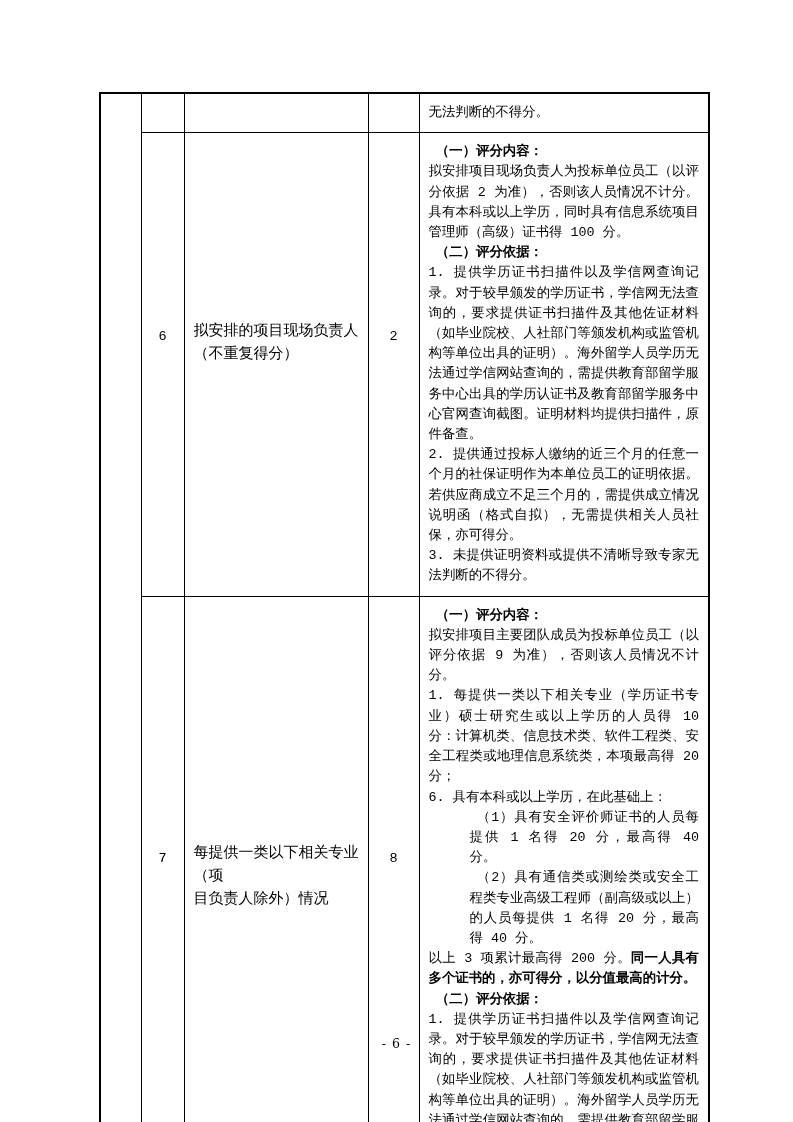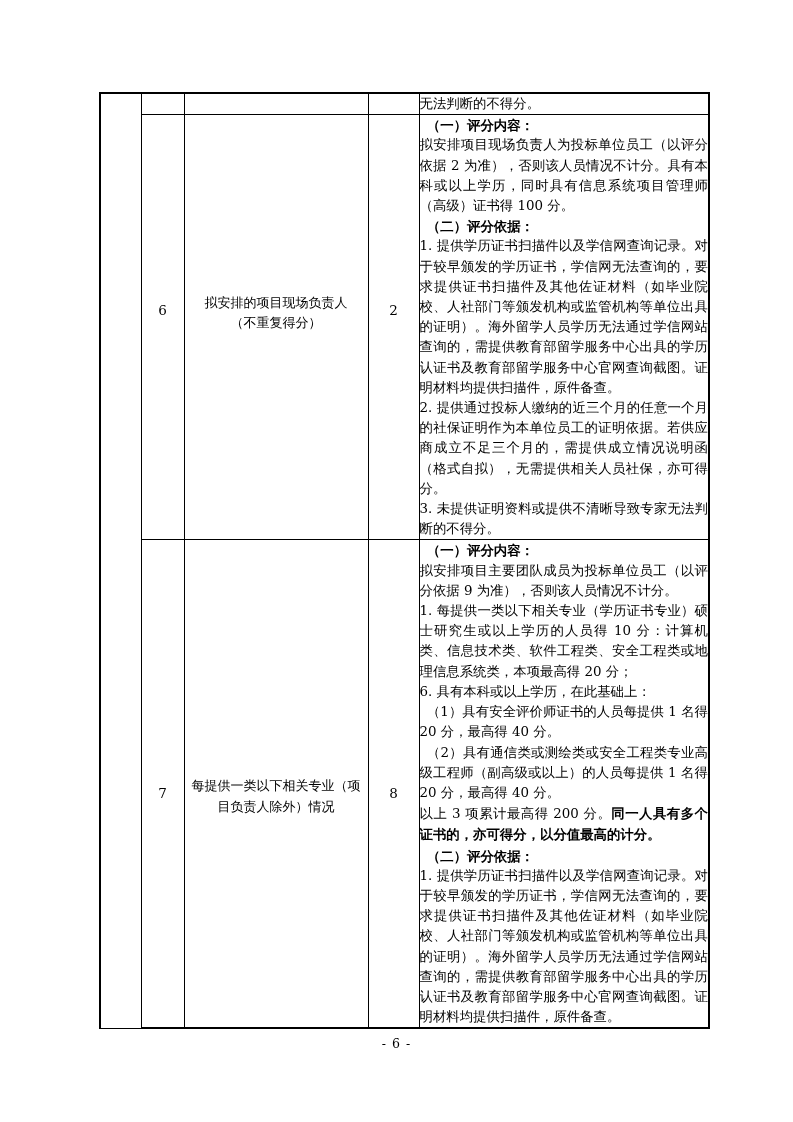--- a/index.html
+++ b/index.html
@@ -28,23 +28,24 @@
   .score-table {
     position: absolute;
     left: 99px;
     top: 92px;
     width: 609px;
     border-collapse: collapse;
     table-layout: fixed;
   }
   .score-table td {
     border: 1px solid #000;
-    padding: 0;
+    padding: 9px;
     vertical-align: top;
     background: #fff;
+    font-family: Liberation Mono, monospace;
   }
 
   
   .score-table {
     outline: none;
   }
   .score-table td.frame-left  { border-left-width: 2px; }
   .score-table td.frame-right { border-right-width: 2px; }
   .score-table tr.frame-top td { border-top-width: 2px; }
   .score-table tr.frame-bottom td { border-bottom-width: 2px; }
@@ -61,22 +62,22 @@
   .cell-index {
     text-align: center;
     font-size: 13.5px;
     line-height: 1.5;
   }
   .cell-index .idx-inner {
     display: block;
   }
 
   .cell-item {
-    text-align: center;
-    font-size: 13px;
+    text-align: left;
+    font-size: 15px;
     line-height: 1.55;
     padding: 0 6px;
   }
 
   .cell-score {
     text-align: center;
     font-size: 13.5px;
     line-height: 1.5;
   }
 
@@ -92,20 +93,21 @@
   .cell-body p {
     margin: 0;
     text-indent: 0;
   }
   .cell-body p.bold-head {
     font-weight: bold;
     text-indent: 0.55em;
   }
   .cell-body p.sub {
     text-indent: 0.55em;
+    margin-left: 41px;
   }
   .cell-body .bold-run {
     font-weight: bold;
   }
 
   
   .page-footer {
     position: absolute;
     left: 0;
     top: 1036px;

